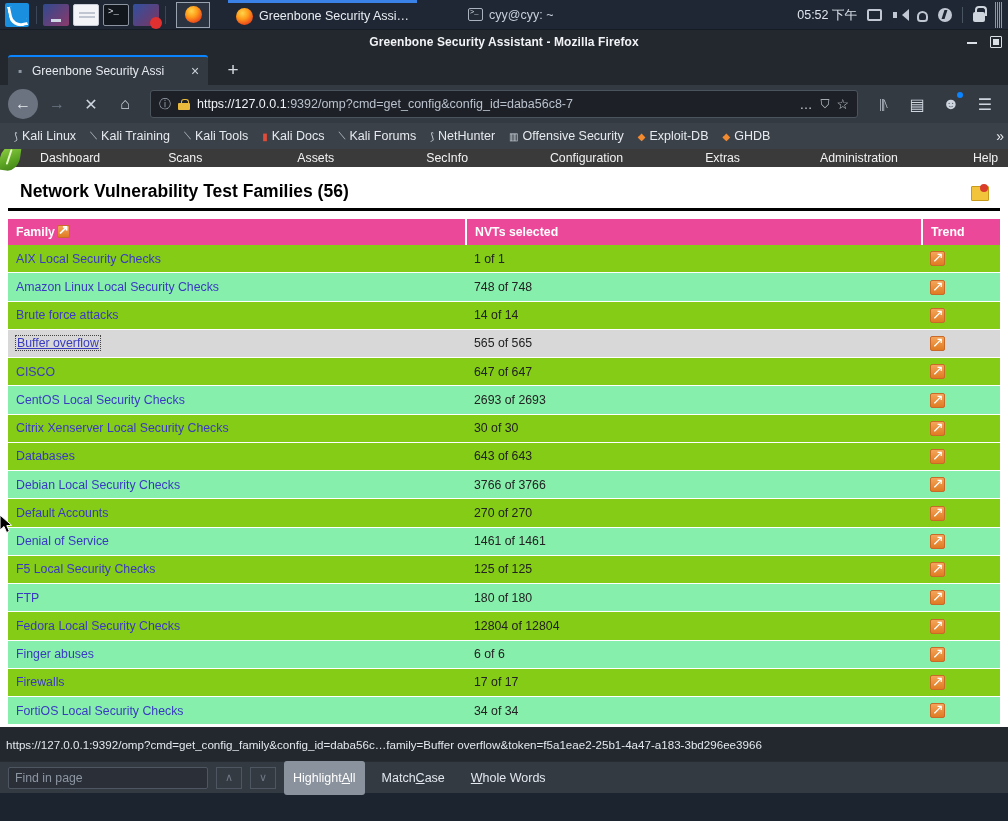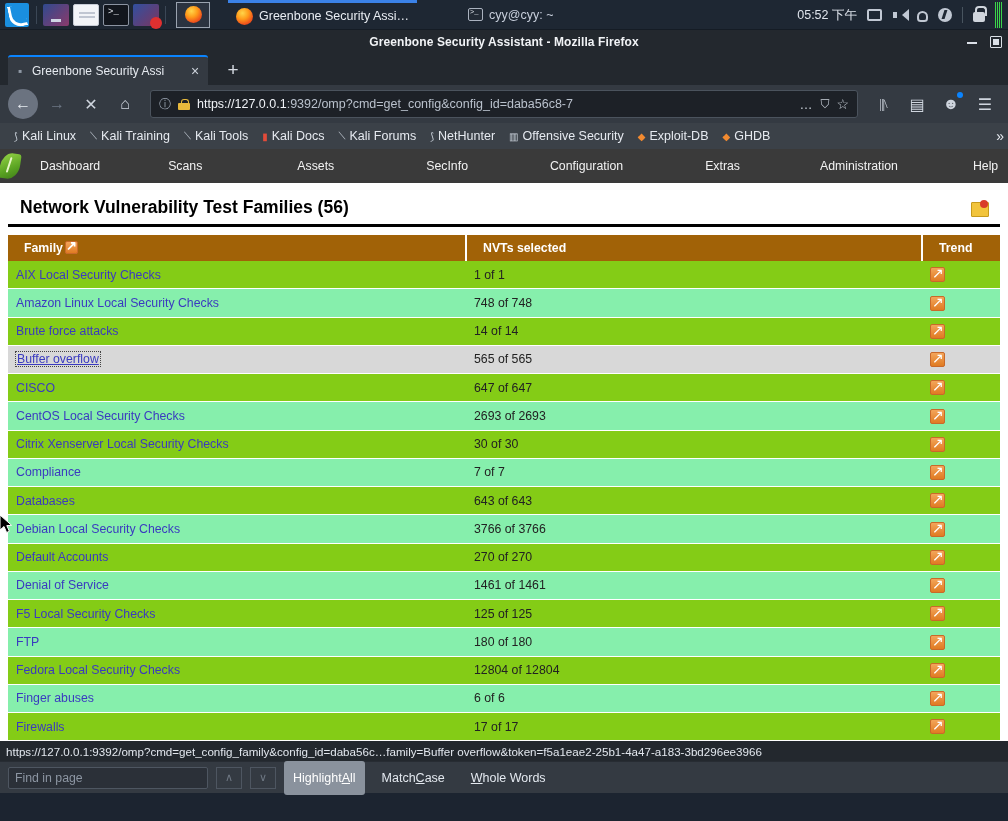--- a/index.html
+++ b/index.html
@@ -137,21 +137,21 @@
   }
   .bm { display:flex; align-items:center; gap:4px; padding: 0 6px; color:#e6eaf0; font-size:12.5px; white-space:nowrap;}
   .bm .bi { font-size:10px; color:#c9d1da; }
   .bm .bi.red { color:#e24b3a; }
   .bm .bi.orange { color:#f28a30; }
   .bm-chev { position:absolute; right:4px; color:#e6eaf0; font-size:14px; }
 
   
   #content { width: 1008px; height: 612px; background: #ffffff; overflow: hidden; position: relative; }
   #gsanav {
-    height: 34px; background: #3a3a3a; display: flex; align-items: center;
+    height: 18px; background: #3a3a3a; display: flex; align-items: center;
   }
   .gsa-logo { width: 40px; height: 34px; display:flex;align-items:center;justify-content:center; }
   .leaf {
     width: 20px; height: 26px; background: linear-gradient(150deg,#9bd84a 0%,#5aa322 60%,#3d7a18 100%);
     border-radius: 60% 12% 60% 12%; transform: rotate(8deg); position:relative;
   }
   .leaf::after{content:"";position:absolute;left:8px;top:4px;width:2px;height:16px;background:#e8f7c8;transform:rotate(10deg);border-radius:1px;}
   #gsanav .mi {
     color: #f2f2f2; font-size: 12.3px; padding: 0 10px; white-space: nowrap;
   }
@@ -160,22 +160,22 @@
     border-bottom: 3px solid #000;
     margin: 0 8px 0 8px;
   }
   #pgtitle .h { font-size: 17.5px; font-weight: bold; color: #000; }
   .folder-ic { width: 17px; height: 15px; position: relative; }
   .folder-ic::before{content:"";position:absolute;left:0;top:2px;width:16px;height:13px;background:#f2c43c;border:1px solid #c79a1c;border-radius:1px;}
   .folder-ic::after{content:"";position:absolute;right:0px;top:0px;width:8px;height:8px;background:#d93c2b;border-radius:50%;}
 
   table#fam { width: 992px; margin: 8px 8px 0 8px; border-collapse: collapse; table-layout: fixed; }
   table#fam th {
-    background: #a16207; color: #fff; font-size: 12.3px; font-weight: bold;
-    text-align: left; padding: 6px 16px; height: 25px;
+    background: #ec4899; color: #fff; font-size: 12.3px; font-weight: bold;
+    text-align: left; padding: 6px 8px; height: 25px;
     border-right: 2px solid #fff;
   }
   table#fam th:last-child { border-right: none; }
   table#fam td {
     font-size: 12.3px; padding: 6px 8px; height: 26px;
     border-bottom: 1px solid #ffffff; color: #222;
   }
   table#fam tr.odd td { background: #84cc16; }
   table#fam tr.even td { background: #86efac; }
   table#fam tr.hl td { background: #d8d8d8; }
@@ -196,21 +196,21 @@
   .sort-ic {
     display:inline-block; width:13px;height:13px;border-radius:2px; margin-left:2px;
     background: linear-gradient(#f3a55a,#e07b22); border:1px solid #c9692a; position:relative; vertical-align:-2px;
   }
   .sort-ic::after{content:"↗";position:absolute;left:0px;top:-4px;color:#fff;font-size:13px;line-height:16px;}
 
   #cursor { position: absolute; left: 0px; top: 366px; width: 13px; height: 19px; z-index: 40; }
 
   
   #statusbar {
-    position: absolute; left: 0; bottom: 0; width: 1008px; height: 20px;
+    position: absolute; left: 0; bottom: 0; width: 1008px; height: 34px;
     background: #23282e; color: #e2e7ee; font-size: 11.6px;
     display: flex; align-items: center; padding: 0 6px;
     white-space: nowrap; overflow: hidden;
   }
   #findbar {
     height: 32px; background: #343a42; display: flex; align-items: center;
     padding: 0 8px; gap: 8px; border-top: 1px solid #272c33;
   }
   #findinput {
     width: 200px; height: 22px; background: #2b3038; border: 1px solid #4e5661;
@@ -414,25 +414,20 @@
         <tr class="even">
             <td><a href="#">CentOS Local Security Checks</a></td>
             <td>2693 of 2693</td>
             <td><span class="trend-ic"></span></td>
           </tr>
         <tr class="odd">
             <td><a href="#">Citrix Xenserver Local Security Checks</a></td>
             <td>30 of 30</td>
             <td><span class="trend-ic"></span></td>
           </tr>
-        <tr class="even">
-            <td><a href="#">Compliance</a></td>
-            <td>7 of 7</td>
-            <td><span class="trend-ic"></span></td>
-          </tr>
         <tr class="odd">
             <td><a href="#">Databases</a></td>
             <td>643 of 643</td>
             <td><span class="trend-ic"></span></td>
           </tr>
         <tr class="even">
             <td><a href="#">Debian Local Security Checks</a></td>
             <td>3766 of 3766</td>
             <td><span class="trend-ic"></span></td>
           </tr>

